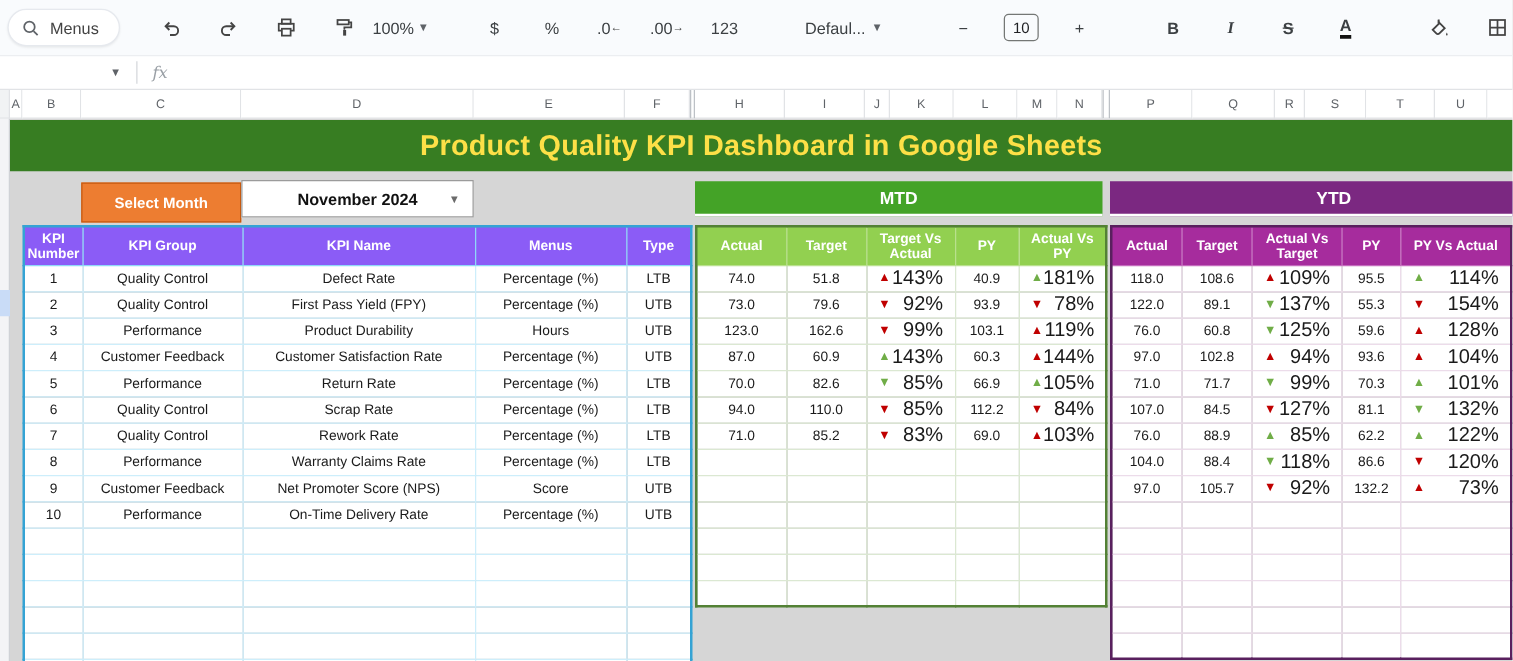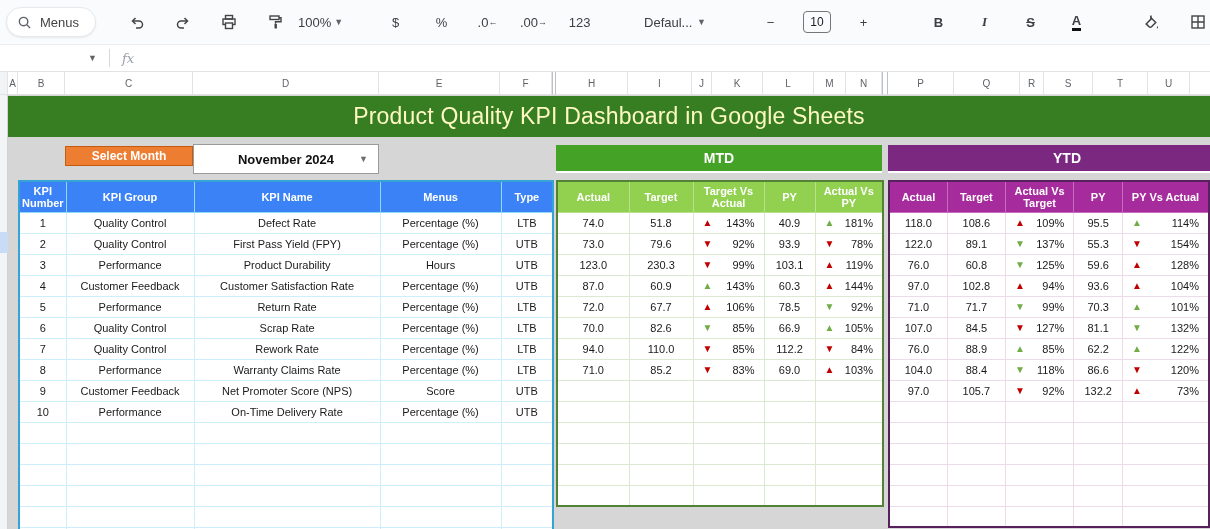--- a/index.html
+++ b/index.html
@@ -31,51 +31,51 @@
   .colcell { height:23px; border-right:1px solid #e1e3e6; border-bottom:1px solid #e1e3e6; display:flex; align-items:center; justify-content:center; font-size:10px; color:#5f6368; background:#fff; flex:none; }
   .colgap { height:23px; border-left:1px solid #bdc1c6; border-right:1px solid #bdc1c6; border-bottom:1px solid #e1e3e6; background:#fff; flex:none; }
   #corner { width:8px; background:#f1f3f4; border-right:1px solid #e1e3e6; border-bottom:1px solid #e1e3e6; flex:none; }
 
   
   #gutter { left:0; top:95px; width:8px; height:434px; background:#f3f4f6; border-right:1px solid #cfd2d6; }
   #gutter-sel { left:0; top:232px; width:8px; height:21px; background:#c9dcf7; }
   #dashbg { left:8px; top:95px; width:1202px; height:434px; background:#d6d6d6; }
 
   
-  #title-banner { left:8px; top:96px; width:1202px; height:41px; background:#377d22; color:#fef9c3; font-weight:normal; font-size:23px; display:flex; align-items:center; justify-content:center; letter-spacing:.2px; }
-  #select-month-btn { left:65px; top:146px; width:128px; height:20px; background:#ed7d31; border:1px solid #c55a11; color:#fff; font-size:12px; font-weight:bold; display:flex; align-items:center; justify-content:center; }
+  #title-banner { left:8px; top:96px; width:1202px; height:41px; background:#377d22; color:#fde047; font-weight:bold; font-size:23px; display:flex; align-items:center; justify-content:center; letter-spacing:.2px; }
+  #select-month-btn { left:65px; top:146px; width:128px; height:32px; background:#ed7d31; border:1px solid #c55a11; color:#fff; font-size:12px; font-weight:bold; display:flex; align-items:center; justify-content:center; }
   #month-dd { left:193px; top:144px; width:186px; height:30px; background:#fff; border:1px solid #9b9b9b; display:flex; align-items:center; justify-content:center; font-size:13px; font-weight:bold; color:#111; position:absolute; }
   #month-dd .dd-caret { position:absolute; right:10px; color:#6b6b6b; font-size:9px; }
   .section-bar { top:145px; height:28px; color:#fff; font-weight:bold; font-size:14px; display:flex; align-items:center; justify-content:center; border-bottom:2px solid #ffffff; }
   #mtd-bar { left:556px; width:326px; background:#44a327; }
   #ytd-bar { left:888px; width:358px; background:#7b2881; }
 
   
   table.tbl { border-collapse:collapse; table-layout:fixed; }
   .tbl th { font-size:11px; font-weight:bold; color:#fff; text-align:center; vertical-align:middle; height:31px; line-height:1.1; padding:1px 2px; }
   .tbl td { font-size:11px; color:#1a1a1a; text-align:center; vertical-align:middle; height:21px; padding:0 2px; background:#fff; overflow:hidden; white-space:nowrap; }
 
   #left-table { left:18px; top:180px; border:2px solid #35a3d4; }
-  #left-table th { background:#3b82f6; border:1px solid #8ed8f8; }
+  #left-table th { background:#8b5cf6; border:1px solid #8ed8f8; }
   #left-table td { border:1px solid #cdeefb; }
 
   #mtd-table { left:556px; top:180px; border:2px solid #538135; }
   #mtd-table th { background:#92d050; border:1px solid #b9e08d; }
   #mtd-table td { border:1px solid #dbe8d2; }
 
   #ytd-table { left:888px; top:180px; border:2px solid #59205e; }
   #ytd-table th { background:#a62c9d; border:1px solid #c46bbd; }
   #ytd-table td { border:1px solid #ecdcea; }
 
   td.vs { padding:0 9px; }
   td.vs .inner { display:flex; align-items:center; justify-content:space-between; }
   .tri { font-size:10px; line-height:1; }
   .tri.red { color:#c00000; }
   .tri.green { color:#70ad47; }
-  .pct { font-size:11px; color:#1a1a1a; }
+  .pct { font-size:16px; color:#1a1a1a; }
 </style>
 </head>
 <body>
 
 <div id="toolbar" class="abs">
   <div class="pill">
     <svg width="15" height="15" viewBox="0 0 16 16">
         <circle cx="7" cy="7" r="4.5" fill="none" stroke="#5f6368" stroke-width="1.5"></circle>
         <path d="M10.5 10.5L14 14" stroke="#5f6368" stroke-width="1.5"></path>
       </svg>
@@ -474,21 +474,21 @@
         <td>93.9</td>
         <td class="vs">
           <div class="inner">
             <span class="tri red">▼</span>
             <span class="pct">78%</span>
           </div>
         </td>
       </tr>
       <tr>
         <td>123.0</td>
-        <td>230.3</td>
+        <td>162.6</td>
         <td class="vs">
           <div class="inner">
             <span class="tri red">▼</span>
             <span class="pct">99%</span>
           </div>
         </td>
         <td>103.1</td>
         <td class="vs">
           <div class="inner">
             <span class="tri red">▲</span>
@@ -503,37 +503,20 @@
           <div class="inner">
             <span class="tri green">▲</span>
             <span class="pct">143%</span>
           </div>
         </td>
         <td>60.3</td>
         <td class="vs">
           <div class="inner">
             <span class="tri red">▲</span>
             <span class="pct">144%</span>
-          </div>
-        </td>
-      </tr>
-      <tr>
-        <td>72.0</td>
-        <td>67.7</td>
-        <td class="vs">
-          <div class="inner">
-            <span class="tri red">▲</span>
-            <span class="pct">106%</span>
-          </div>
-        </td>
-        <td>78.5</td>
-        <td class="vs">
-          <div class="inner">
-            <span class="tri green">▼</span>
-            <span class="pct">92%</span>
           </div>
         </td>
       </tr>
       <tr>
         <td>70.0</td>
         <td>82.6</td>
         <td class="vs">
           <div class="inner">
             <span class="tri green">▼</span>
             <span class="pct">85%</span>

